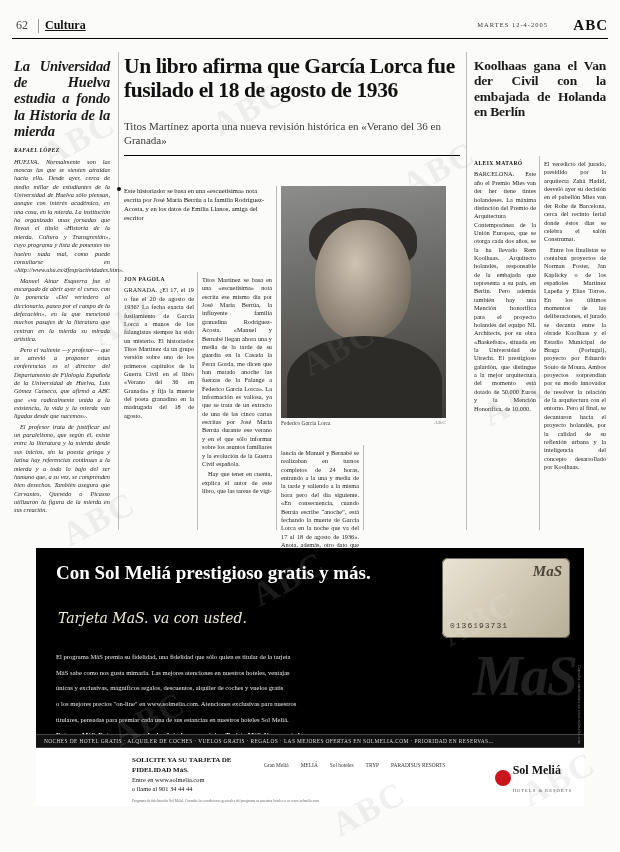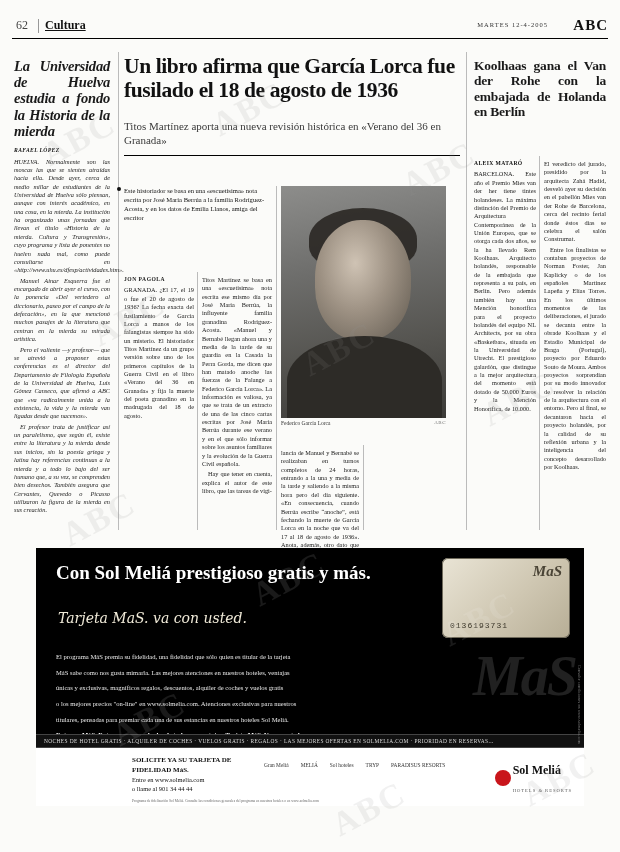--- a/index.html
+++ b/index.html
@@ -440,21 +440,21 @@
     <div class="hair"></div>
     <div class="face"></div>
     <div class="shoulders"></div>
   </div>
   <div class="photo-cap">
     <span>Federico García Lorca</span>
     <span class="credit">ABC</span>
   </div>
 
   <div class="col" id="right-col">
-    <h2 class="right-head">Koolhaas gana el Van der Rohe con la embajada de Holanda en Berlín</h2>
+    <h2 class="right-head">Koolhaas gana el Van der Civil con la embajada de Holanda en Berlín</h2>
   </div>
   <div class="col" id="rc1">
     <div class="byline">ALEIX MATARÓ</div>
     <p class="first">BARCELONA. Este año el Premio Mies van der her tiene tintes holandeses. La máxima distinción del Premio de Arquitectura Contemporánea de la Unión Europea, que se otorga cada dos años, se la ha llevado Rem Koolhaas. Arquitecto holandés, responsable de la embajada que representa a su país, en Berlín. Pero además también hay una Mención honorífica para el proyecto holandés del equipo NL Architects, por su obra «Basketbar», situada en la Universidad de Utrecht. El prestigioso galardón, que distingue a la mejor arquitectura del momento está dotado de 50.000 Euros y la Mención Honorífica, de 10.000.</p>
   </div>
   <div class="col" id="rc2">
     <p class="first">El veredicto del jurado, presidido por la arquitecta Zahá Hadid, desveló ayer su decisión en el pabellón Mies van der Rohe de Barcelona, cerca del recinto ferial donde éstos días se celebra el salón Construmat.</p>
     <p>Entre los finalistas se contaban proyectos de Norman Foster, Jan Kaplicky o de los españoles Martínez Lapeña y Elías Torres. En los últimos momentos de las deliberaciones, el jurado se decanta entre la obrade Koolhaas y el Estadio Municipal de Braga (Portugal), proyecto por Eduardo Souto de Moura. Ambos proyectos sorprendían por su modo innovador de resolver la relación de la arquitectura con el entorno. Pero al final, se decantaron hacia el proyecto holandés, por la calidad de su reflexión urbana y la inteligencia del concepto desarrollado por Koolhaas.</p>
   </div>
 

